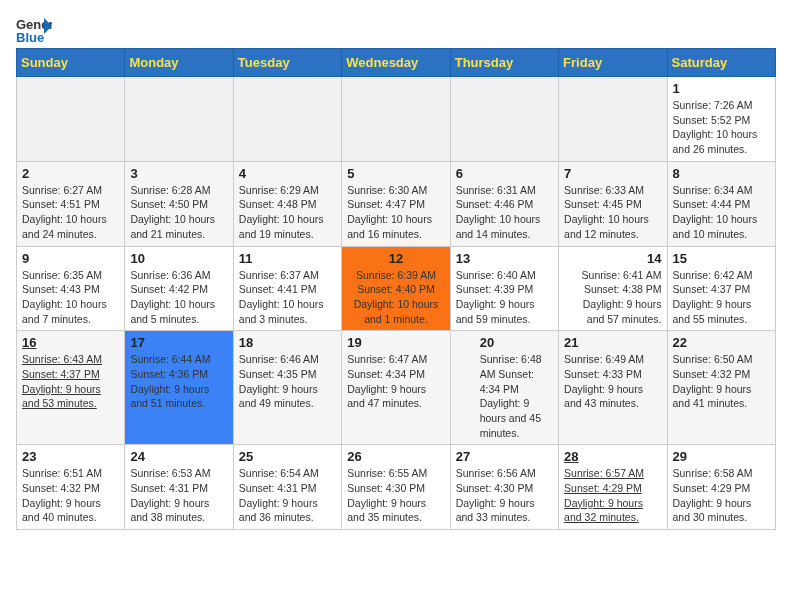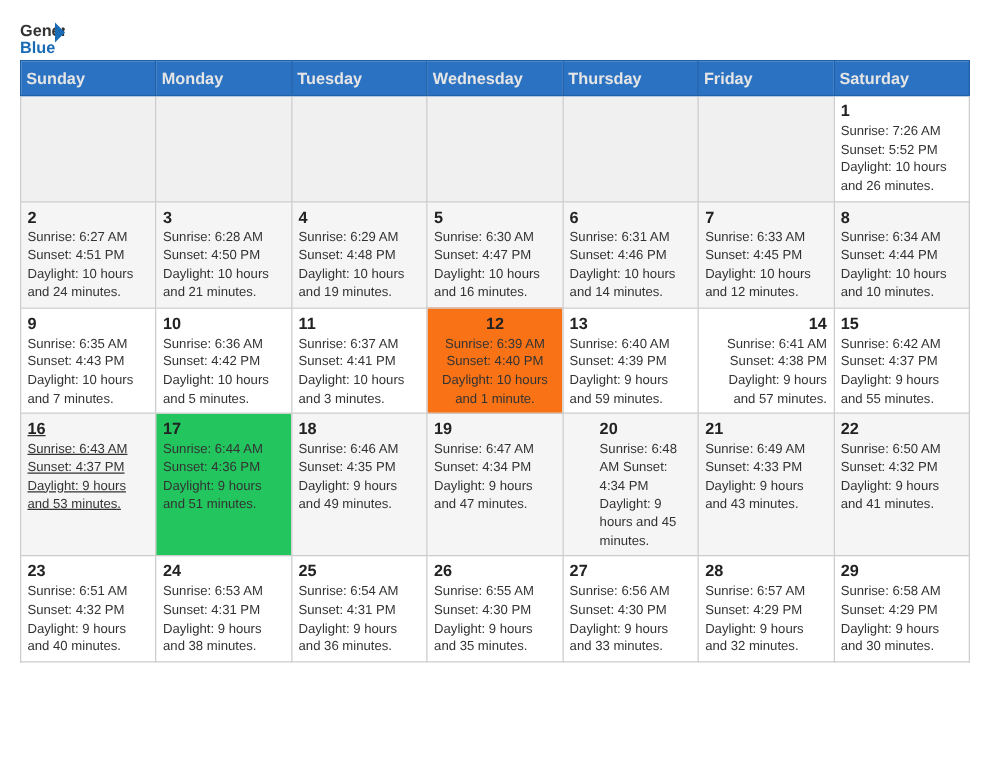--- a/index.html
+++ b/index.html
@@ -37,21 +37,21 @@
       font-size: 14px;
       color: #444;
     }
     .calendar-table {
       width: 100%;
       border-collapse: collapse;
       border: 1px solid #ccc;
     }
     .calendar-table th {
       background-color: #2b72c2;
-      color: #e5e5e5;
+      color: #fde047;
       font-size: 13px;
       padding: 6px 4px;
       text-align: left;
       border: 1px solid #2060a8;
     }
     .calendar-table td {
       width: calc(100% / 7);
       vertical-align: top;
       border: 1px solid #ccc;
       padding: 4px 5px;
@@ -214,21 +214,21 @@
 Daylight: 9 hours and 55 minutes.</div>
         </td>
       </tr>
       <tr>
         <td style="background: rgb(245, 245, 245); text-decoration: underline;">
           <span class="day-number">16</span>
           <div class="day-info">Sunrise: 6:43 AM
 Sunset: 4:37 PM
 Daylight: 9 hours and 53 minutes.</div>
         </td>
-        <td style="background: #22c55e; margin-top: 25px;">
+        <td style="background: #3b82f6; margin-top: 25px;">
           <span class="day-number">17</span>
           <div class="day-info">Sunrise: 6:44 AM
 Sunset: 4:36 PM
 Daylight: 9 hours and 51 minutes.</div>
         </td>
         <td style="background: rgb(245, 245, 245);">
           <span class="day-number">18</span>
           <div class="day-info">Sunrise: 6:46 AM
 Sunset: 4:35 PM
 Daylight: 9 hours and 49 minutes.</div>
@@ -282,21 +282,21 @@
           <div class="day-info">Sunrise: 6:55 AM
 Sunset: 4:30 PM
 Daylight: 9 hours and 35 minutes.</div>
         </td>
         <td style="background: rgb(255, 255, 255);">
           <span class="day-number">27</span>
           <div class="day-info">Sunrise: 6:56 AM
 Sunset: 4:30 PM
 Daylight: 9 hours and 33 minutes.</div>
         </td>
-        <td style="background: rgb(255, 255, 255);">
+        <td style="background: rgb(255, 255, 255); text-decoration: underline;">
           <span class="day-number">28</span>
           <div class="day-info">Sunrise: 6:57 AM
 Sunset: 4:29 PM
 Daylight: 9 hours and 32 minutes.</div>
         </td>
         <td style="background: rgb(255, 255, 255);">
           <span class="day-number">29</span>
           <div class="day-info">Sunrise: 6:58 AM
 Sunset: 4:29 PM
 Daylight: 9 hours and 30 minutes.</div>

